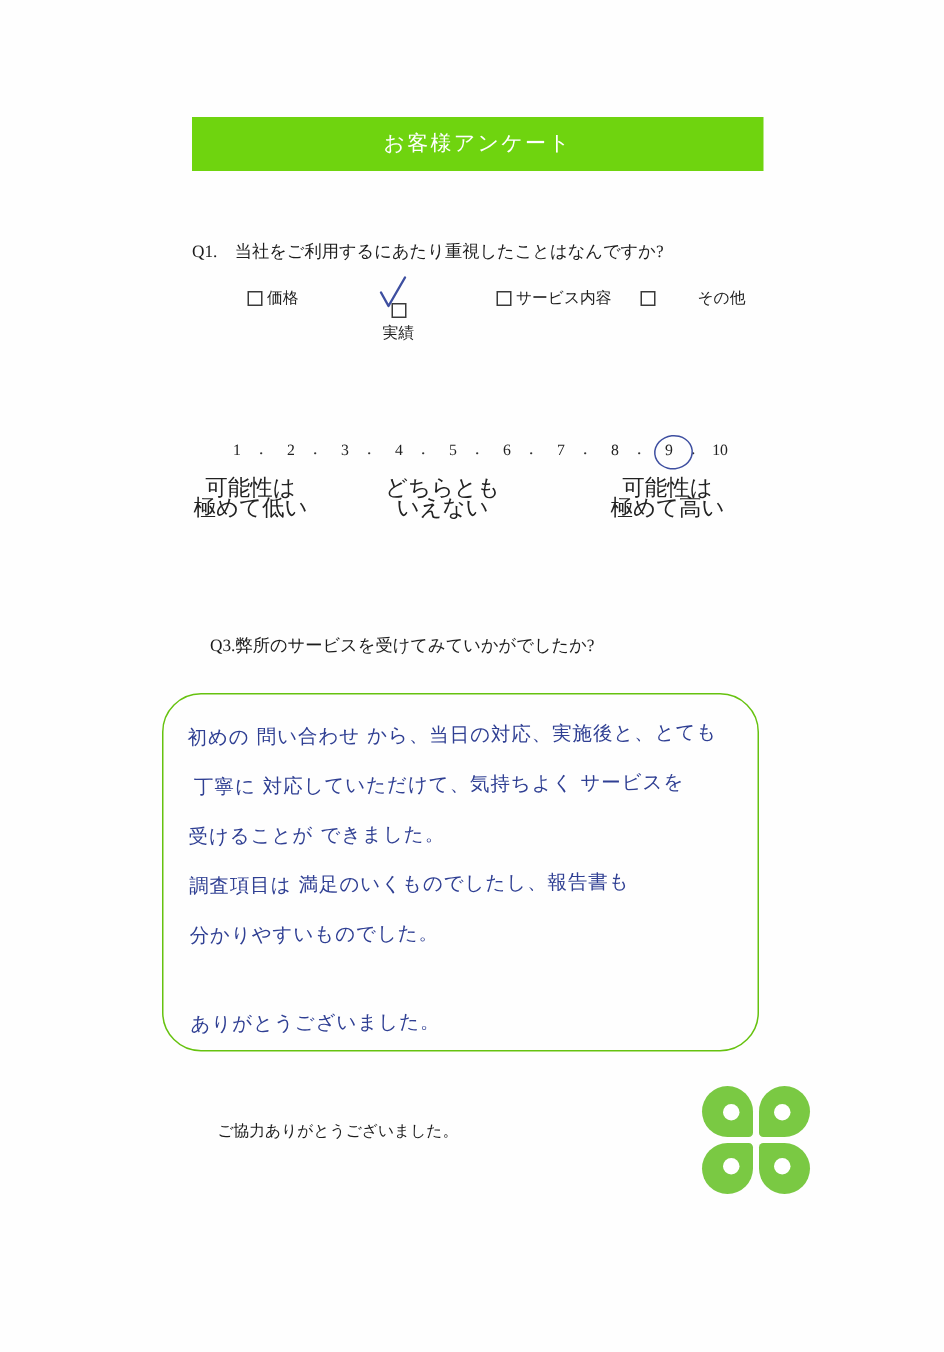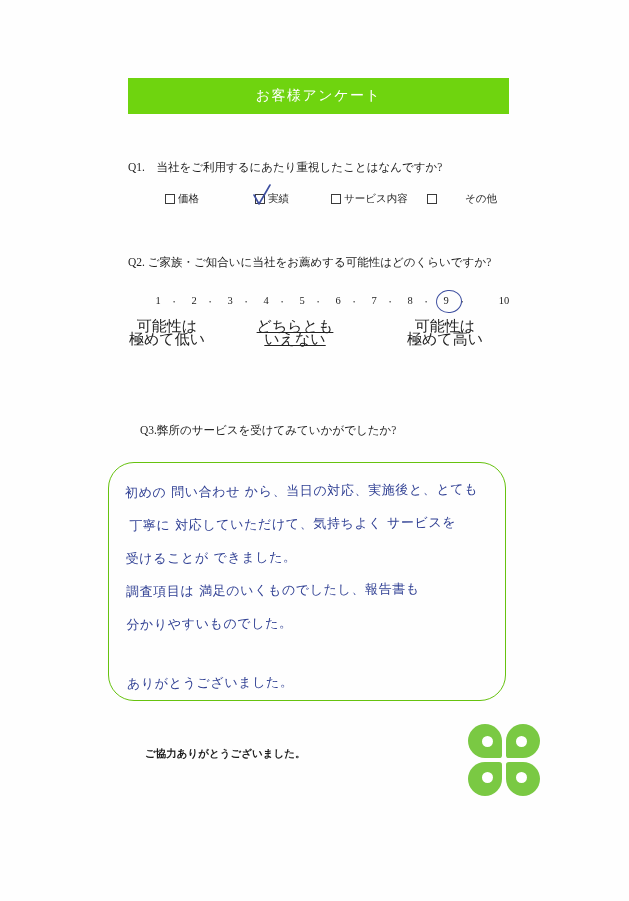--- a/index.html
+++ b/index.html
@@ -71,21 +71,21 @@
   .cbox {
     display: inline-block;
     width: 8px;
     height: 8px;
     border: 1px solid #3a3a3a;
     background: #fff;
     position: relative;
     top: 0px;
   }
   .opt-0 { left: 0px;   top: 2px; }
-  .opt-1 { left: 90px;  top: 2px; }
+  .opt-1 { left: 90px;  top: 12px; flex-direction: column; }
   .opt-2 { left: 166px; top: 2px; }
   .opt-3 { left: 262px; top: 2px; gap: 28px; }
 
   
   .hand-check {
     position: absolute;
     left: 86px;
     top: -7px;
     width: 22px;
     height: 24px;
@@ -128,21 +128,21 @@
   }
   .scale-caption {
     position: absolute;
     font-size: 15px;
     line-height: 13px;
     color: #222;
     text-align: center;
     white-space: pre-line;
   }
   #cap-low  { left: 122px; top: 320px; width: 90px; }
-  #cap-mid  { left: 250px; top: 320px; width: 90px; text-decoration: underline; }
+  #cap-mid  { left: 250px; top: 320px; width: 90px; }
   #cap-high { left: 400px; top: 320px; width: 90px; }
 
   
   .answer-box {
     position: absolute;
     left: 108px;
     top: 462px;
     width: 396px;
     height: 237px;
     border: 1.6px solid #66c20f;
@@ -165,21 +165,20 @@
   .hand-line.indent1 { padding-left: 4px; }
   .hand-line.gap { margin-top: 26px; }
 
   
   .footer-note {
     position: absolute;
     left: 145px;
     top: 747px;
     font-size: 10.5px;
     color: #1c1c1c;
-    font-weight: bold;
   }
   
   .logo {
     position: absolute;
     left: 466px;
     top: 722px;
     width: 80px;
     height: 78px;
   }
   .leaf {
@@ -231,41 +230,40 @@
     <div class="q1-opt opt-3">
       <span class="cbox"></span>
       <span>その他</span>
     </div>
 
     <svg class="hand-check" viewBox="0 0 22 24">
       <path d="M3 12 L8 21 L19 2" fill="none" stroke="#3e4fa0" stroke-width="1.6" stroke-linecap="round" stroke-linejoin="round"></path>
     </svg>
   </div>
 
-  <div class="q-label" id="q2-label">Q2. ご家族・ご知合いに当社をお薦めする可能性はどのくらいですか?</div>
   <div class="scale">
     <div class="scale-item" style="left:0px;">1</div>
     <div class="scale-dot" style="left:19px;">・</div>
     <div class="scale-item" style="left:36px;">2</div>
     <div class="scale-dot" style="left:55px;">・</div>
     <div class="scale-item" style="left:72px;">3</div>
     <div class="scale-dot" style="left:91px;">・</div>
     <div class="scale-item" style="left:108px;">4</div>
     <div class="scale-dot" style="left:127px;">・</div>
     <div class="scale-item" style="left:144px;">5</div>
     <div class="scale-dot" style="left:163px;">・</div>
     <div class="scale-item" style="left:180px;">6</div>
     <div class="scale-dot" style="left:199px;">・</div>
     <div class="scale-item" style="left:216px;">7</div>
     <div class="scale-dot" style="left:235px;">・</div>
     <div class="scale-item" style="left:252px;">8</div>
     <div class="scale-dot" style="left:271px;">・</div>
     <div class="scale-item" style="left:288px;">9</div>
     <div class="scale-dot" style="left:307px;">・</div>
-    <div class="scale-item" style="left:322px;margin-left:24px;">10</div>
+    <div class="scale-item" style="left:322px;">10</div>
     <div class="circle-mark" style="left:286px;"></div>
   </div>
   <div class="scale-caption" id="cap-low">可能性は
 極めて低い</div>
   <div class="scale-caption" id="cap-mid">どちらとも
 いえない</div>
   <div class="scale-caption" id="cap-high">可能性は
 極めて高い</div>
 
   <div class="q-label" id="q3-label">Q3.弊所のサービスを受けてみていかがでしたか?</div>

